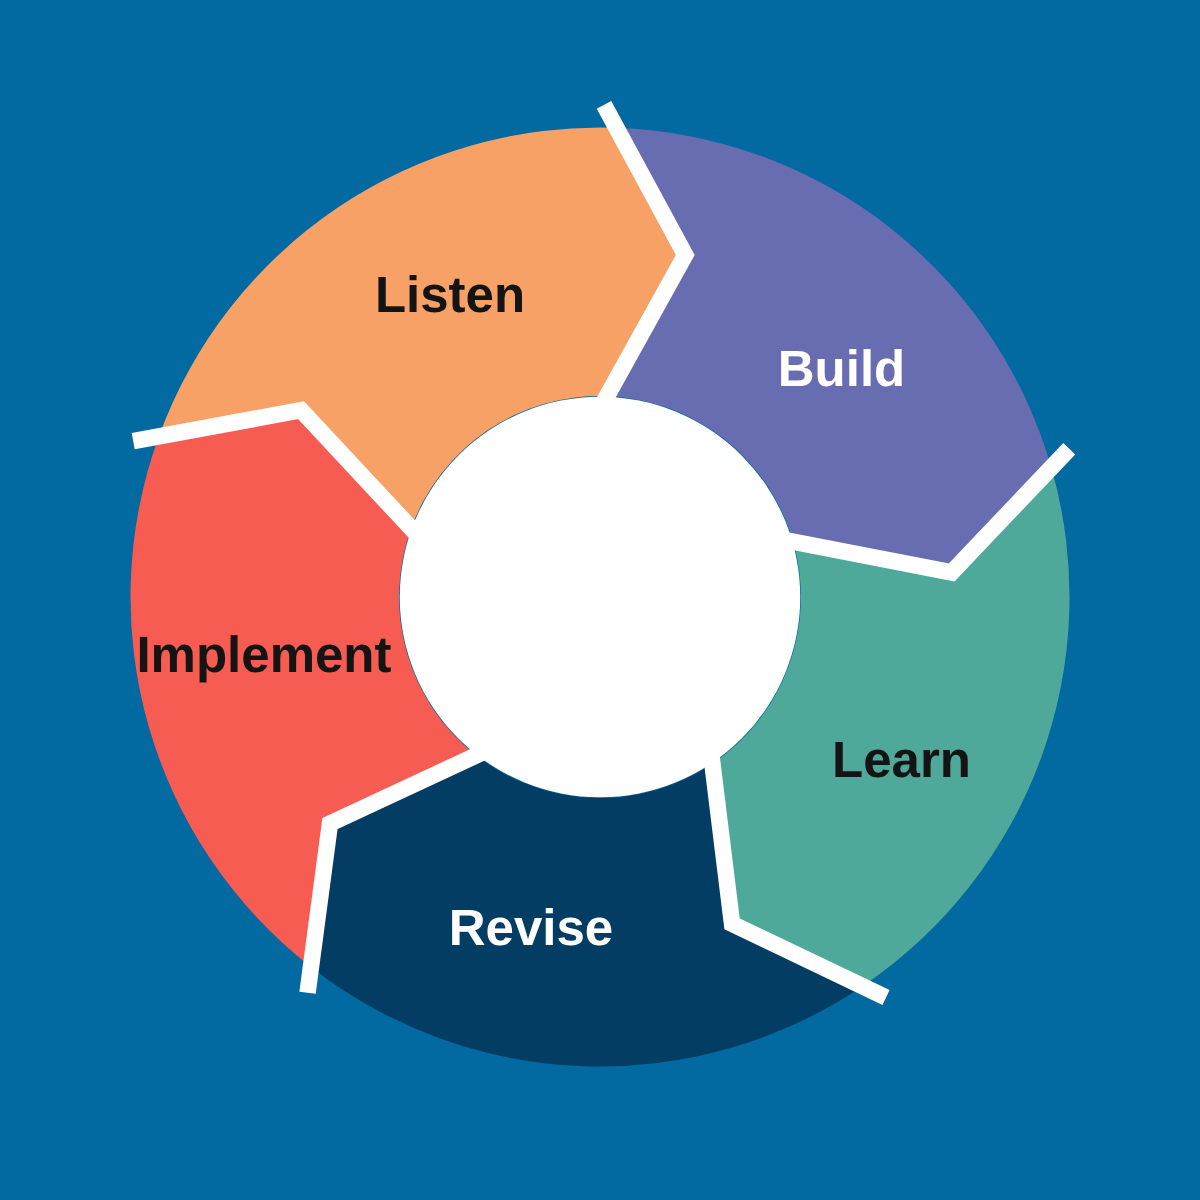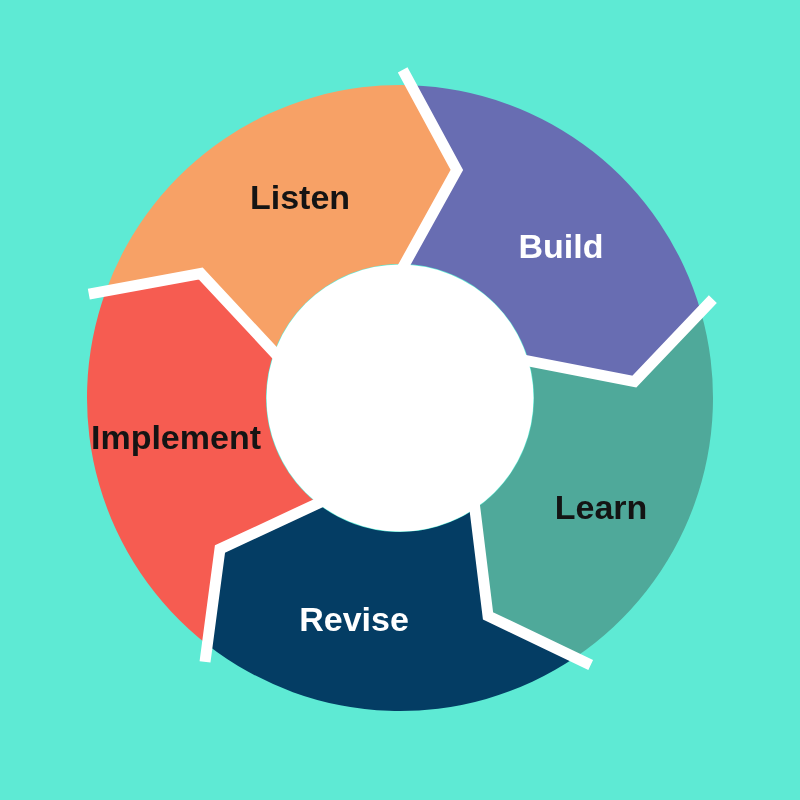--- a/index.html
+++ b/index.html
@@ -8,21 +8,21 @@
     background: #ffffff;
     width: 800px;
     height: 800px;
     overflow: hidden;
     font-family: "Liberation Sans", sans-serif;
   }
   .canvas {
     position: relative;
     width: 800px;
     height: 800px;
-    background: #5eead4;
+    background: #0369a1;
   }
   svg { display: block; }
   .seg-label {
     font-family: "Liberation Sans", sans-serif;
     font-weight: bold;
     text-anchor: middle;
   }
   .divider {
     fill: none;
     stroke-linejoin: miter;

